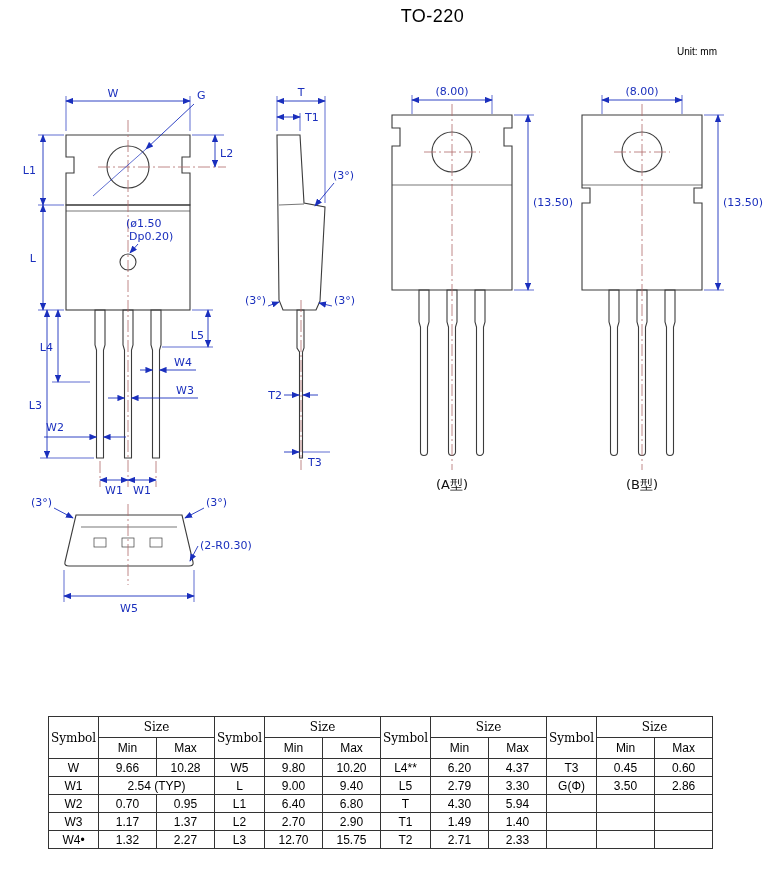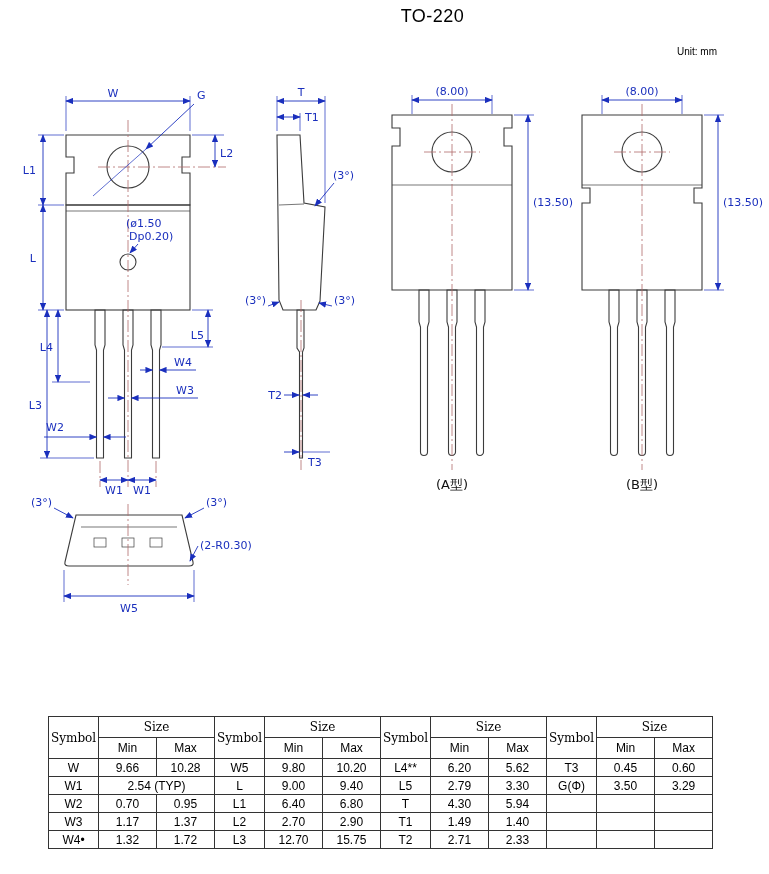--- a/index.html
+++ b/index.html
@@ -249,37 +249,37 @@
     <tbody>
         <tr>
           <td>W</td>
           <td>9.66</td>
           <td>10.28</td>
           <td>W5</td>
           <td>9.80</td>
           <td>10.20</td>
           <td>L4**</td>
           <td>6.20</td>
-          <td>5.62</td>
+          <td>4.37</td>
           <td>T3</td>
           <td>0.45</td>
           <td>0.60</td>
         </tr>
         <tr>
           <td>W1</td>
           <td colspan="2">2.54 (TYP)</td>
           <td>L</td>
           <td>9.00</td>
           <td>9.40</td>
           <td>L5</td>
           <td>2.79</td>
           <td>3.30</td>
           <td>G(Φ)</td>
           <td>3.50</td>
-          <td>3.29</td>
+          <td>2.86</td>
         </tr>
         <tr>
           <td>W2</td>
           <td>0.70</td>
           <td>0.95</td>
           <td>L1</td>
           <td>6.40</td>
           <td>6.80</td>
           <td>T</td>
           <td>4.30</td>
@@ -298,21 +298,21 @@
           <td>T1</td>
           <td>1.49</td>
           <td>1.40</td>
           <td></td>
           <td></td>
           <td></td>
         </tr>
         <tr>
           <td>W4•</td>
           <td>1.32</td>
-          <td>1.72</td>
+          <td>2.27</td>
           <td>L3</td>
           <td>12.70</td>
           <td>15.75</td>
           <td>T2</td>
           <td>2.71</td>
           <td>2.33</td>
           <td></td>
           <td></td>
           <td></td>
         </tr>

